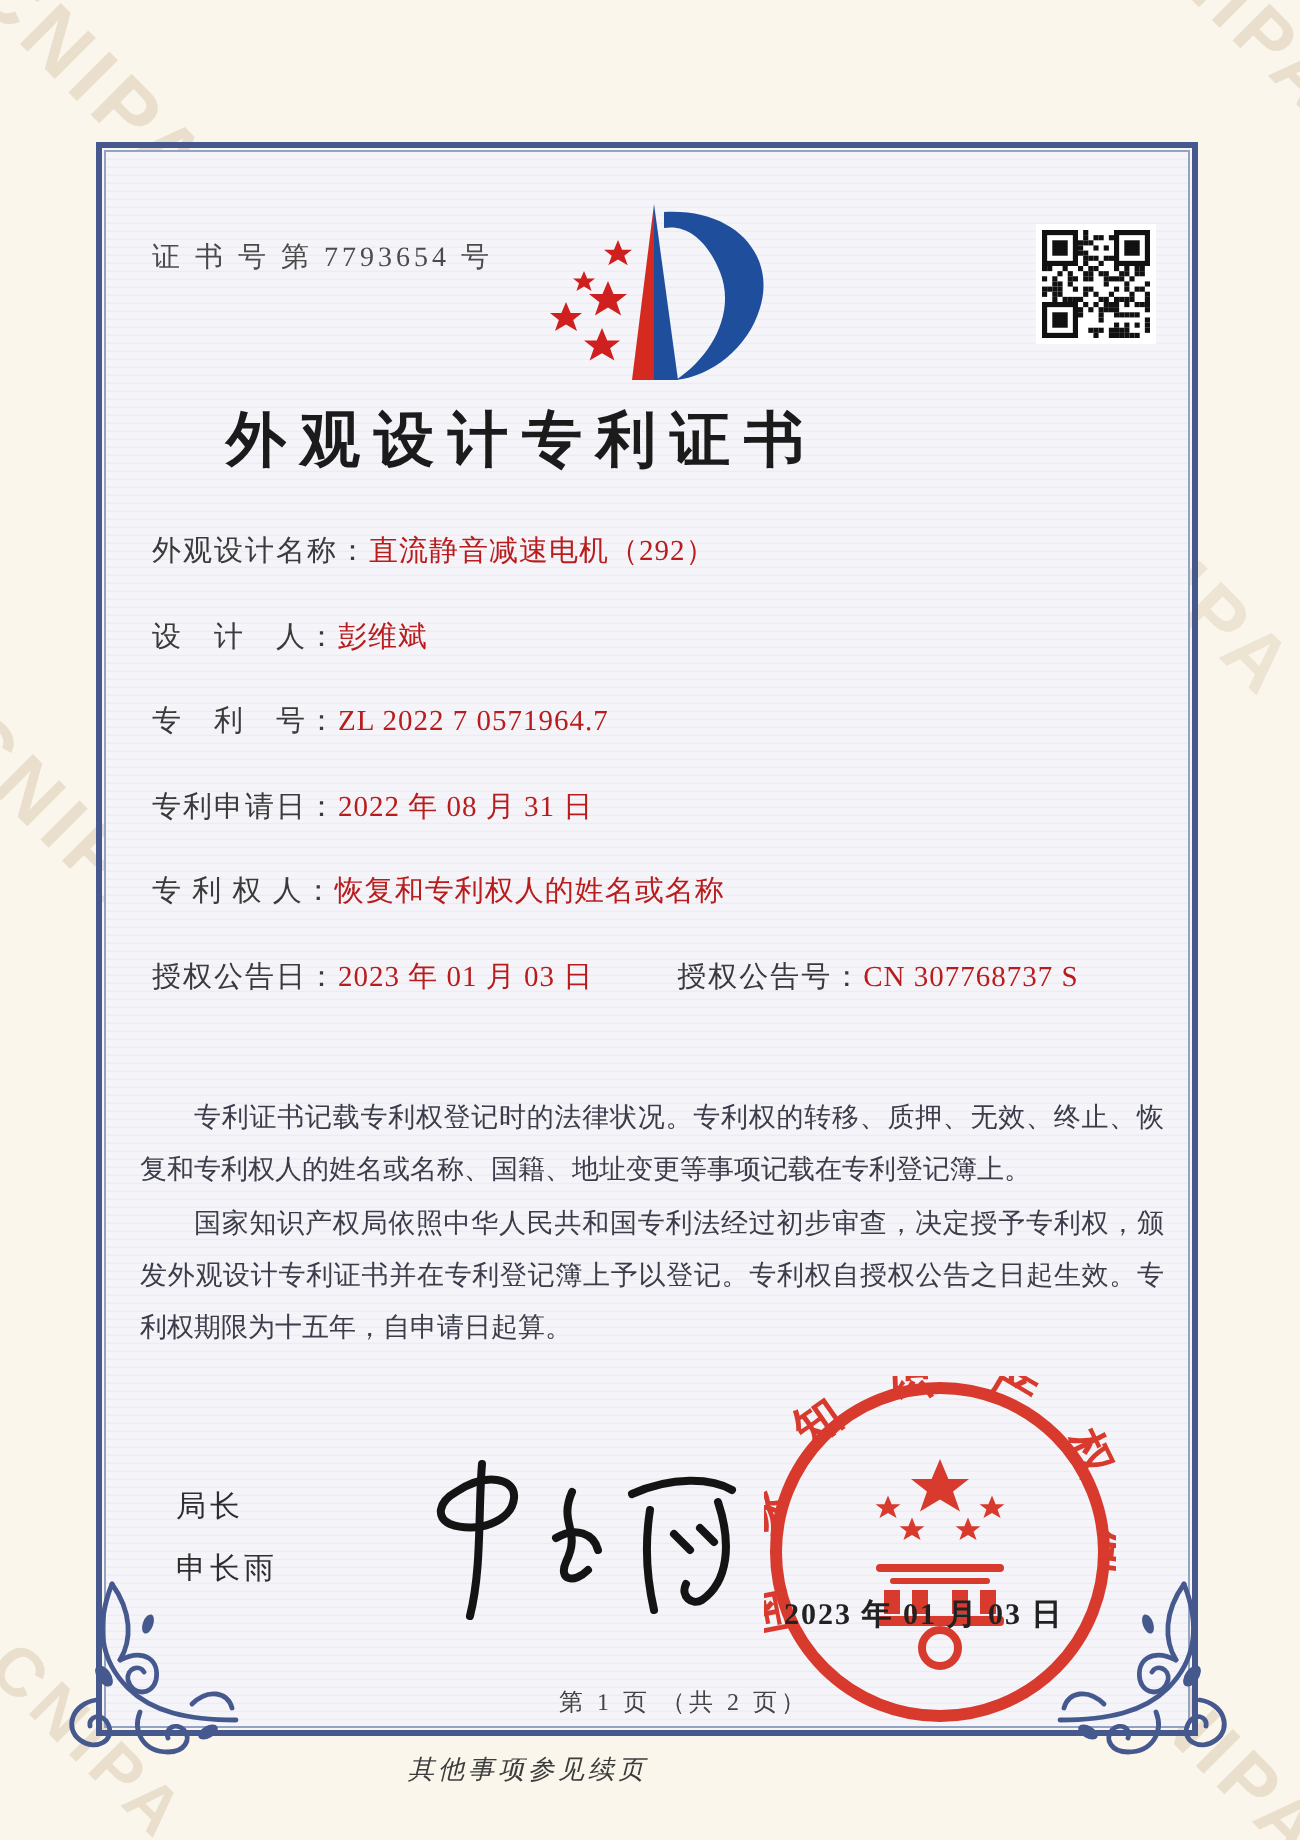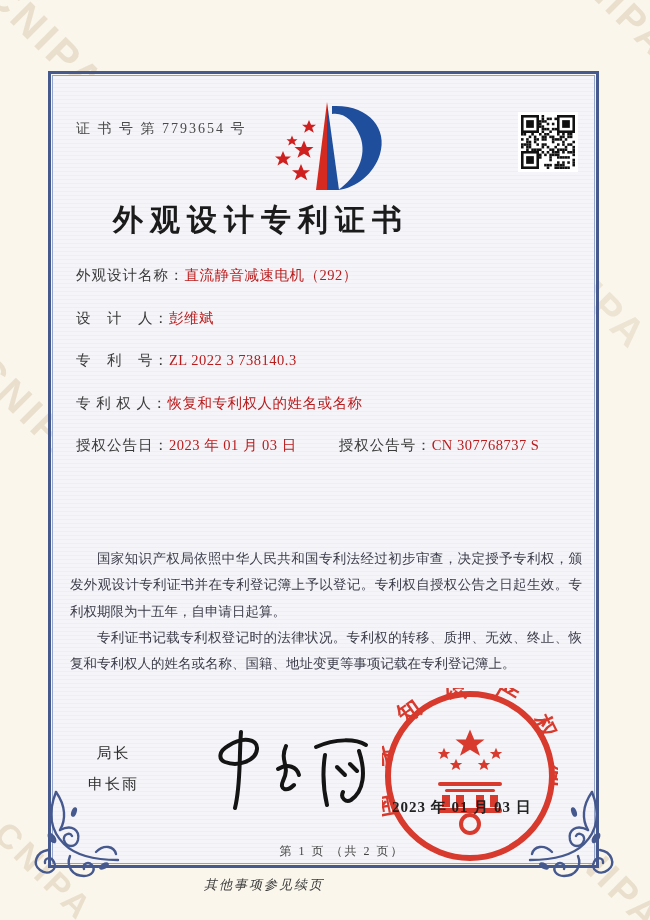--- a/index.html
+++ b/index.html
@@ -24,21 +24,21 @@
          font-size:30px;font-weight:bold;letter-spacing:7px;color:#1b1b1b;}
   .fields{position:absolute;left:76px;top:266px;width:505px;font-size:14.5px;color:#3a3a3a;}
   .field-row{height:42.5px;white-space:nowrap;}
   .field-row .lbl{letter-spacing:1px;}
   .field-row .val{letter-spacing:0.5px;color:#b91c1c;}
   .field-gap{display:inline-block;width:42px;}
   .body-text{position:absolute;left:70px;top:546px;width:512px;font-size:13.5px;
              line-height:1.95;color:#3c3c4a;text-align:justify;}
   .body-text p{margin:0;text-indent:2em;}
   .signer{position:absolute;left:88px;top:744px;font-size:15px;color:#2e2e2e;
-          font-family:"Liberation Sans",sans-serif;text-align:center;}
+          font-family:"Liberation Sans",sans-serif;}
   .signer div{margin-bottom:12px;letter-spacing:2px;}
   .signature{position:absolute;left:198px;top:726px;}
   .seal{position:absolute;left:382px;top:688px;opacity:0.93;}
   .seal-date{position:absolute;left:392px;top:798px;font-size:15px;font-weight:bold;
              color:#222;letter-spacing:1px;white-space:nowrap;}
   .page-info{position:absolute;left:0;top:843px;width:650px;text-align:center;
              font-size:12px;letter-spacing:2px;color:#444;padding-left:17px;}
   .footer-note{position:absolute;left:0;top:876px;width:528px;text-align:center;
                font-size:13px;letter-spacing:2px;color:#3c3c3c;font-style:italic;}
 </style>
@@ -257,33 +257,36 @@
   <div class="title">外观设计专利证书</div>
 
   <div class="fields">
     <div class="field-row">
       <span class="lbl">外观设计名称：</span><span class="val">直流静音减速电机（292）</span>
     </div>
     <div class="field-row">
       <span class="lbl">设　计　人：</span><span class="val">彭维斌</span>
     </div>
     <div class="field-row">
-      <span class="lbl">专　利　号：</span><span class="val">ZL 2022 3 738140.3</span>
+      <span class="lbl">专　利　号：</span><span class="val">ZL 2022 7 0571964.7</span>
+    </div>
+    <div class="field-row">
+      <span class="lbl">专利申请日：</span><span class="val">2022 年 08 月 31 日</span>
     </div>
     <div class="field-row">
       <span class="lbl">专 利 权 人：</span><span class="val">恢复和专利权人的姓名或名称</span>
     </div>
     <div class="field-row">
       <span class="lbl">授权公告日：</span><span class="val">2023 年 01 月 03 日</span><span class="field-gap"></span><span class="lbl">授权公告号：</span><span class="val">CN 307768737 S</span>
     </div>
   </div>
 
   <div class="body-text">
+    <p>专利证书记载专利权登记时的法律状况。专利权的转移、质押、无效、终止、恢复和专利权人的姓名或名称、国籍、地址变更等事项记载在专利登记簿上。</p>
     <p>国家知识产权局依照中华人民共和国专利法经过初步审查，决定授予专利权，颁发外观设计专利证书并在专利登记簿上予以登记。专利权自授权公告之日起生效。专利权期限为十五年，自申请日起算。</p>
-    <p>专利证书记载专利权登记时的法律状况。专利权的转移、质押、无效、终止、恢复和专利权人的姓名或名称、国籍、地址变更等事项记载在专利登记簿上。</p>
   </div>
 
   <div class="signer">
     <div>局长</div>
     <div>申长雨</div>
   </div>
 
   <svg class="signature" width="185" height="88" viewBox="0 0 185 88">
     <g fill="none" stroke="#141414" stroke-width="4" stroke-linecap="round">
       <path d="M30,20 C45,10 60,13 59,23 C58,35 40,41 27,36 C20,33 21,25 30,20"></path>

